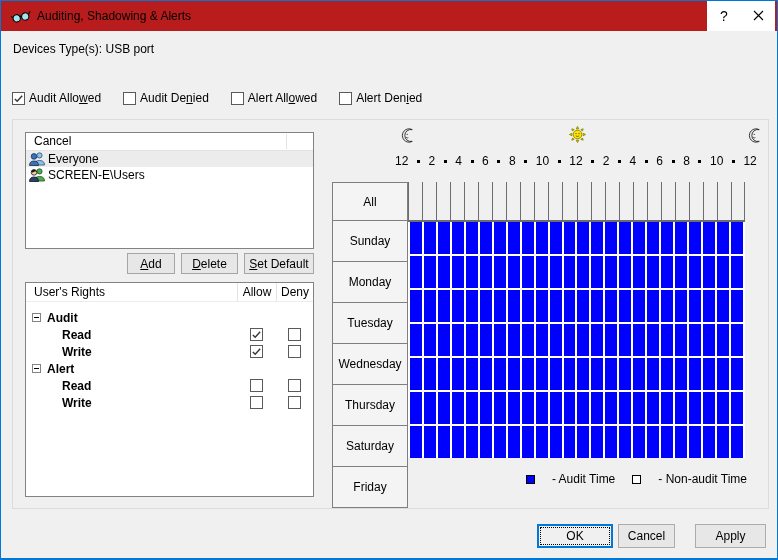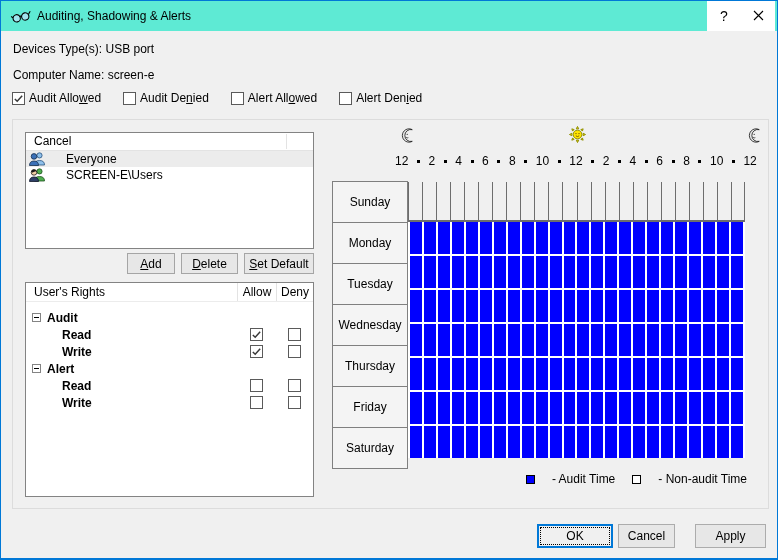--- a/index.html
+++ b/index.html
@@ -4,21 +4,21 @@
 <style>
   html,body{margin:0;padding:0;background:#cfcfcf;}
   *{box-sizing:border-box;}
   .dialog{
     position:relative;width:778px;height:560px;margin:0 auto;
     background:#f0f0f0;border:1px solid #0078d7;border-bottom-width:2px;
     font-family:"Liberation Sans","DejaVu Sans",sans-serif;font-size:12px;color:#000;
     overflow:hidden;
   }
   
-  .titlebar{position:absolute;left:0;top:0;width:100%;height:30px;background:#5eead4;display:flex;align-items:center;}
+  .titlebar{position:absolute;left:0;top:0;width:100%;height:30px;background:#b91c1c;display:flex;align-items:center;}
   .titlebar .app-icon{margin-left:9px;width:22px;height:18px;display:flex;align-items:center;}
   .titlebar .title{margin-left:5px;font-size:12px;}
   .cap-btn{position:absolute;top:0;width:34px;height:30px;display:flex;align-items:center;justify-content:center;background:#fff;border:0;cursor:default;font-size:14px;font-family:inherit;}
   .cap-help{right:36px;}
   .cap-close{right:2px;}
   
   .info-line{position:absolute;left:12px;height:16px;line-height:16px;}
   .info-devices{top:40px;}
   .info-computer{top:66px;}
   
@@ -26,21 +26,21 @@
   .filter-item{display:flex;align-items:center;gap:4px;cursor:default;}
   .win-cb{width:13px;height:13px;background:#fff;border:1px solid #5a5a5a;display:inline-flex;align-items:center;justify-content:center;flex:0 0 13px;}
   .win-cb svg{display:block;}
   u{text-decoration:underline;}
   
   .main-panel{position:absolute;left:11px;top:118px;width:757px;height:390px;border:1px solid #dcdcdc;background:#f0f0f0;}
   
   .users-list{position:absolute;left:12px;top:12px;width:289px;height:117px;background:#fff;border:1px solid #838383;}
   .lv-header{position:relative;height:18px;line-height:17px;padding-left:8px;background:#fff;border-bottom:1px solid #e3e3e3;}
   .lv-header:after{content:"";position:absolute;right:26px;top:1px;bottom:1px;width:1px;background:#e3e3e3;}
-  .user-row{height:16px;display:flex;align-items:center;gap:21px;padding-left:2px;cursor:default;}
+  .user-row{height:16px;display:flex;align-items:center;gap:3px;padding-left:2px;cursor:default;}
   .user-row.selected{background:#ececec;}
   .user-row .icon{width:17px;height:15px;display:flex;align-items:center;justify-content:center;}
   
   .users-buttons{position:absolute;left:0;top:0;}
   .sm-btn{position:absolute;height:21px;background:#e7e7e7;border:1px solid #a5a5a5;font-family:inherit;font-size:12px;text-align:center;padding:0;cursor:default;}
   
   .rights-list{position:absolute;left:12px;top:162px;width:289px;height:215px;background:#fff;border:1px solid #838383;}
   .rights-header{display:flex;height:19px;align-items:center;border-bottom:1px solid #ececec;}
   .rh-main{width:211px;padding-left:8px;}
   .rh-allow{width:39px;text-align:center;border-left:1px solid #e3e3e3;align-self:stretch;line-height:18px;}
@@ -100,21 +100,20 @@
     <span class="title">Auditing, Shadowing &amp; Alerts</span>
     <button class="cap-btn cap-help">?</button>
     <button class="cap-btn cap-close">
         <span class="icon" id="close-icon"><svg width="11" height="11" viewBox="0 0 11 11">
             <path d="M1 1 L10 10 M10 1 L1 10" stroke="#000" stroke-width="1.1"></path>
           </svg></span>
       </button>
   </div>
 
   <div class="info-line info-devices">Devices Type(s): USB port</div>
-  <div class="info-line info-computer">Computer Name: screen-e</div>
 
   <div class="filter-row" id="filter-row">
       <label class="filter-item">
         <span class="win-cb">
           <svg width="11" height="11" viewBox="0 0 12 12">
             <polyline points="2,6.5 4.6,9 10,3" fill="none" stroke="#383838" stroke-width="1.6"></polyline>
           </svg>
         </span>
         <span>Audit Allo<u>w</u>ed</span>
       </label>
@@ -295,27 +294,28 @@
         <span class="hour-num">6</span>
         <span class="hour-dot"></span>
         <span class="hour-num">8</span>
         <span class="hour-dot"></span>
         <span class="hour-num">10</span>
         <span class="hour-dot"></span>
         <span class="hour-num">12</span>
       </div>
 
     <div class="day-col" id="day-col">
+        <div class="day-btn all">All</div>
         <div class="day-btn day">Sunday</div>
         <div class="day-btn day">Monday</div>
         <div class="day-btn day">Tuesday</div>
         <div class="day-btn day">Wednesday</div>
         <div class="day-btn day">Thursday</div>
+        <div class="day-btn day">Saturday</div>
         <div class="day-btn day">Friday</div>
-        <div class="day-btn day">Saturday</div>
       </div>
 
     <div class="all-ticks" id="all-ticks">
         <div class="tick-cell"></div>
         <div class="tick-cell"></div>
         <div class="tick-cell"></div>
         <div class="tick-cell"></div>
         <div class="tick-cell"></div>
         <div class="tick-cell"></div>
         <div class="tick-cell"></div>

